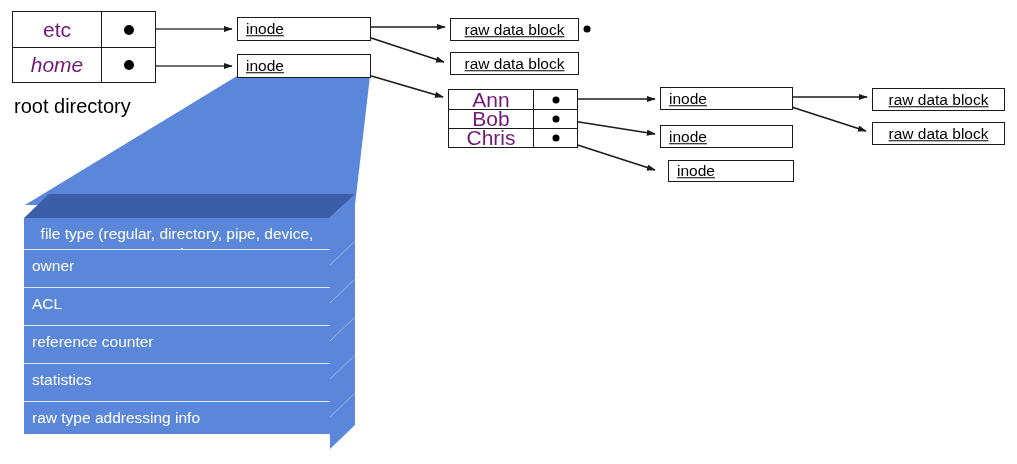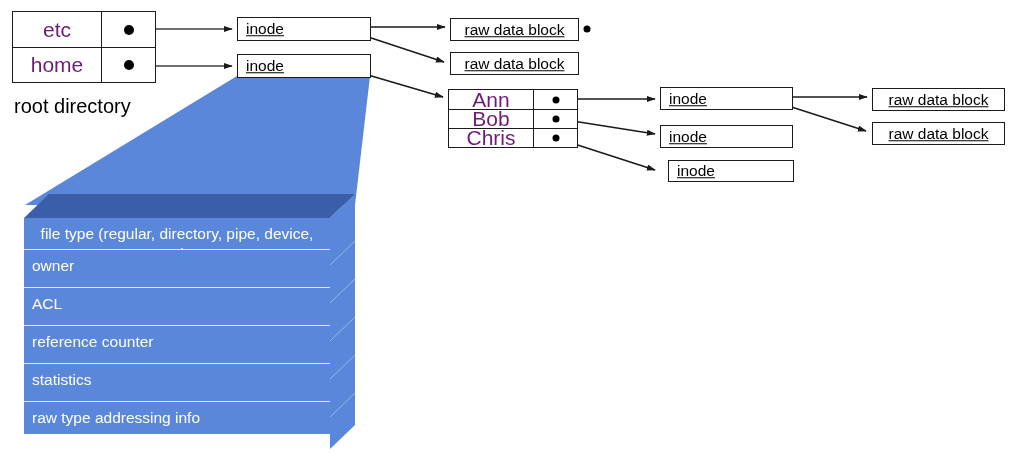--- a/index.html
+++ b/index.html
@@ -189,21 +189,21 @@
     </g>
   </svg>
 
   <div class="dirtable" id="root-dir" style="left:12px; top:11px; width:144px;">
     <div class="dirrow" style="height:35px;">
       <div class="dirname" style="width:89px;">etc</div>
       <div class="dirptr">
         <span class="dot big"></span>
       </div>
     </div>
-    <div class="dirrow" style="height:35px;">
+    <div class="dirrow" style="height:35px;font-style:italic;">
       <div class="dirname" style="width:89px;">home</div>
       <div class="dirptr">
         <span class="dot big"></span>
       </div>
     </div>
   </div>
 
   <div class="caption" style="left:14px; top:95px;">root directory</div>
 
   <div class="node inode-box" style="left:237px; top:17px; width:134px; height:24px;">

